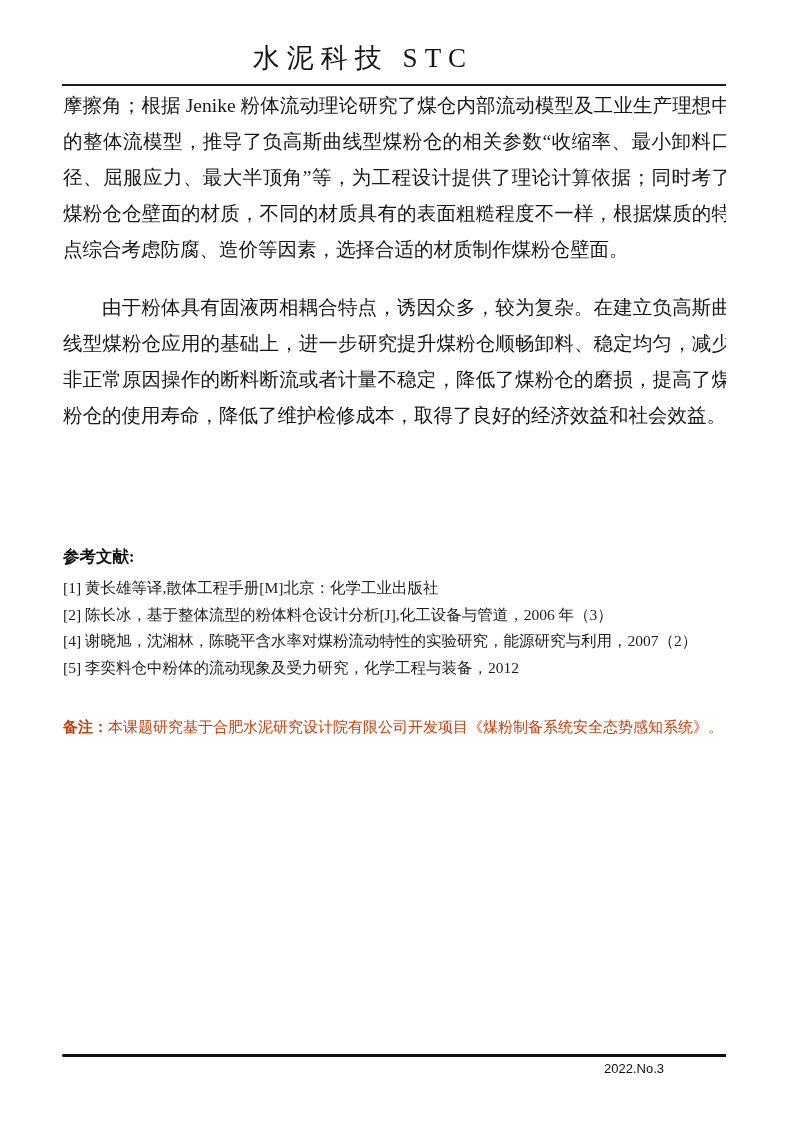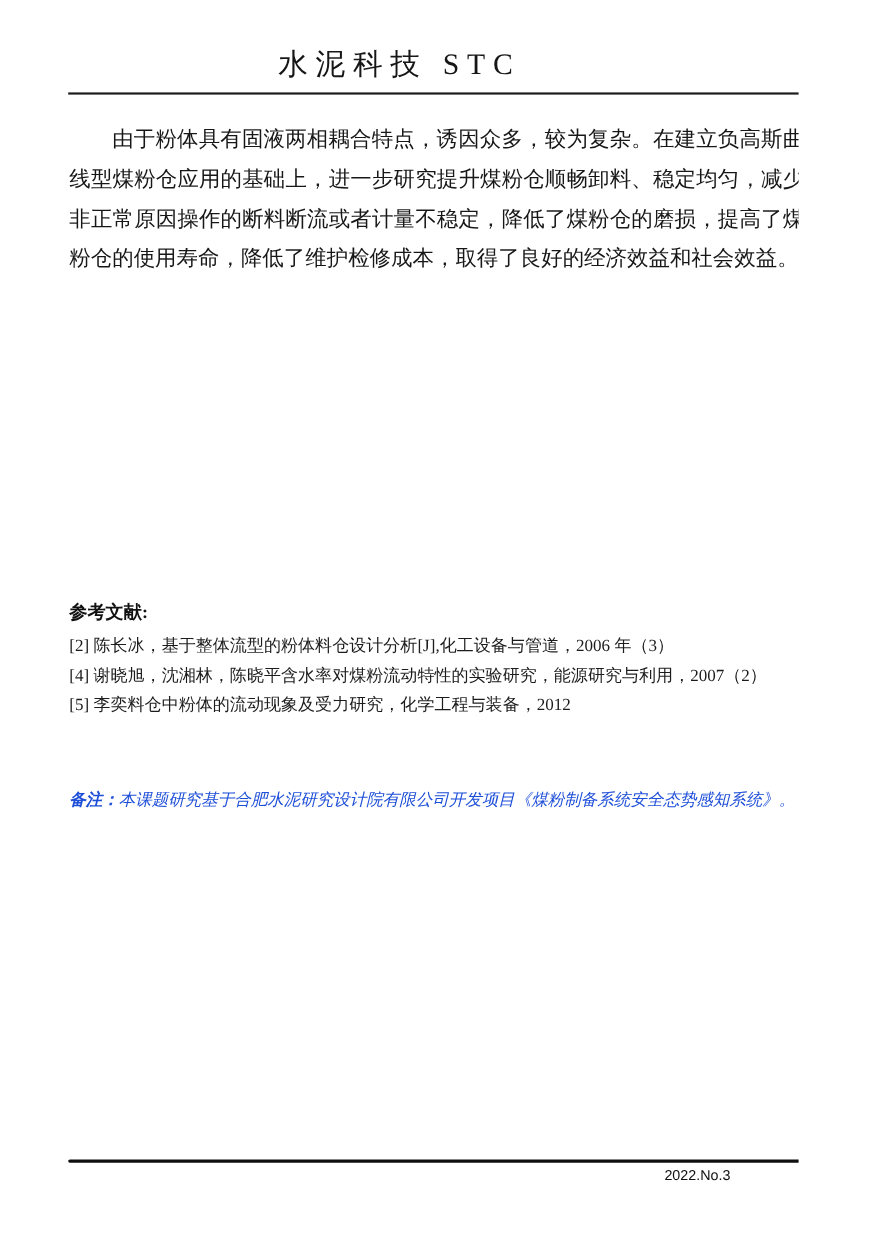--- a/index.html
+++ b/index.html
@@ -78,22 +78,21 @@
     white-space: nowrap;
   }
 
   
   .note-line {
     position: absolute;
     top: 718px;
     left: 63px;
     width: 668px;
     font-size: 15px;
-    font-style: italic;
-    color: #1d4ed8;
+    color: #c2410c;
   }
   .note-label {
     font-weight: bold;
   }
 
   
   .footer-rule {
     position: absolute;
     top: 1054px;
     left: 62px;
@@ -123,25 +122,27 @@
 </style>
 </head>
 <body>
 
 <div class="page">
 
   <div class="journal-title">水泥科技 STC</div>
   <div class="header-rule"></div>
 
   <div class="body-text">
+    <p>摩擦角；根据 Jenike 粉体流动理论研究了煤仓内部流动模型及工业生产理想中的整体流模型，推导了负高斯曲线型煤粉仓的相关参数“收缩率、最小卸料口径、屈服应力、最大半顶角”等，为工程设计提供了理论计算依据；同时考了煤粉仓仓壁面的材质，不同的材质具有的表面粗糙程度不一样，根据煤质的特点综合考虑防腐、造价等因素，选择合适的材质制作煤粉仓壁面。</p>
     <p class="indent">由于粉体具有固液两相耦合特点，诱因众多，较为复杂。在建立负高斯曲线型煤粉仓应用的基础上，进一步研究提升煤粉仓顺畅卸料、稳定均匀，减少非正常原因操作的断料断流或者计量不稳定，降低了煤粉仓的磨损，提高了煤粉仓的使用寿命，降低了维护检修成本，取得了良好的经济效益和社会效益。</p>
   </div>
 
   <div class="references">
     <div class="references-heading">参考文献:</div>
+    <div class="reference-item">[1]  黄长雄等译,散体工程手册[M]北京：化学工业出版社</div>
     <div class="reference-item">[2]  陈长冰，基于整体流型的粉体料仓设计分析[J],化工设备与管道，2006 年（3）</div>
     <div class="reference-item">[4]  谢晓旭，沈湘林，陈晓平含水率对煤粉流动特性的实验研究，能源研究与利用，2007（2）</div>
     <div class="reference-item">[5]  李奕料仓中粉体的流动现象及受力研究，化学工程与装备，2012</div>
   </div>
 
   <div class="note-line">
     <span class="note-label">备注：</span><span>本课题研究基于合肥水泥研究设计院有限公司开发项目《煤粉制备系统安全态势感知系统》。</span>
   </div>
 
   <div class="footer-rule"></div>

